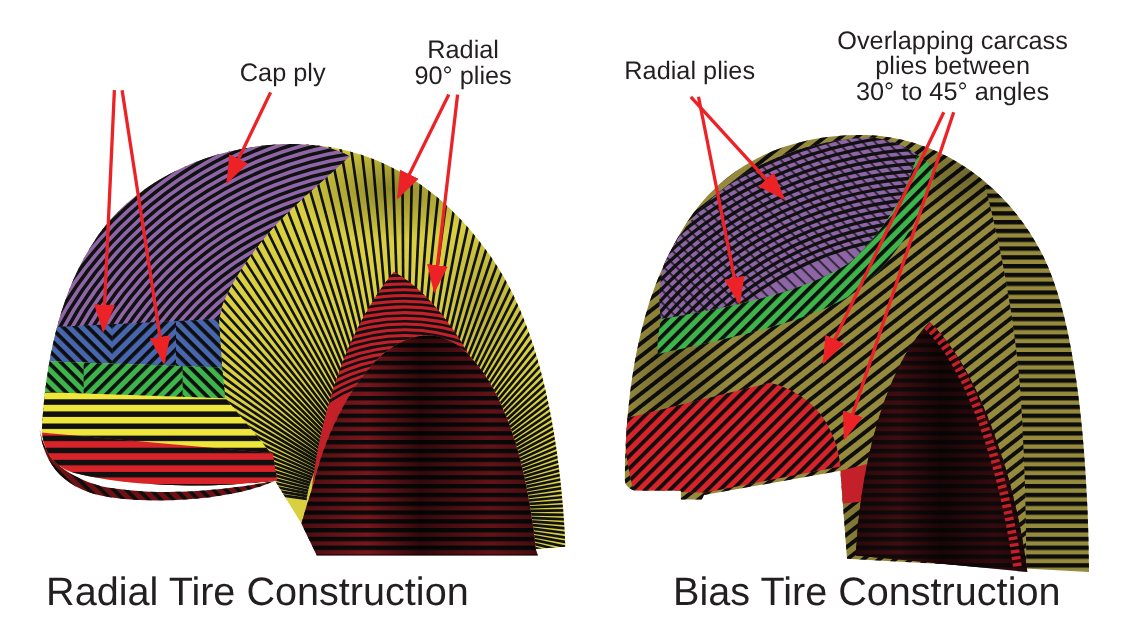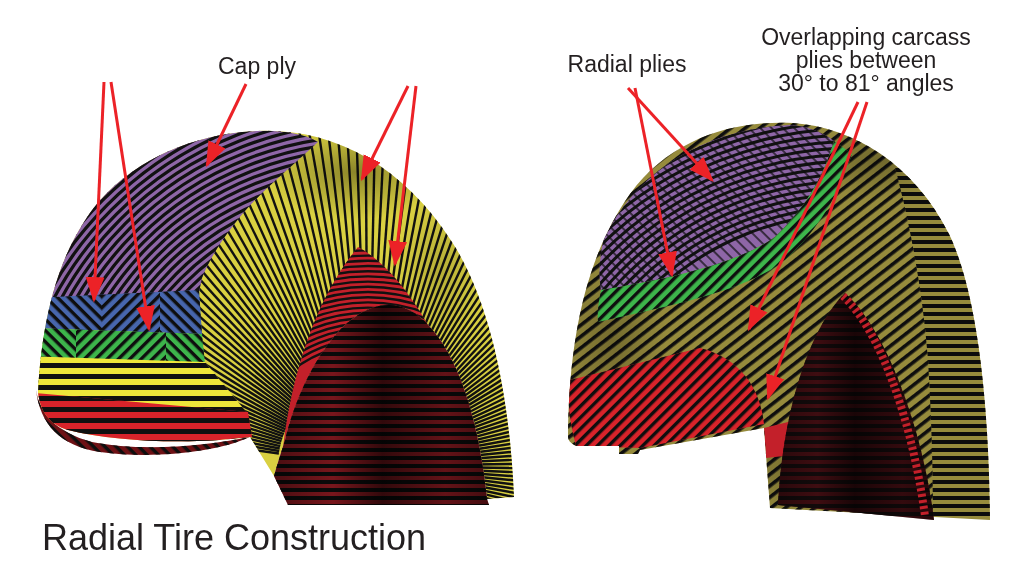--- a/index.html
+++ b/index.html
@@ -394,20 +394,25 @@
     <line x1="408" y1="86" x2="362" y2="179" marker-end="url(#ah)"></line>
     <line x1="416" y1="86" x2="395" y2="264" marker-end="url(#ah)"></line>
     <line x1="628" y1="88" x2="712" y2="180" marker-end="url(#ah)"></line>
     <line x1="635" y1="88" x2="672" y2="275" marker-end="url(#ah)"></line>
     <line x1="858" y1="102" x2="749" y2="329" marker-end="url(#ah)"></line>
     <line x1="867" y1="102" x2="768" y2="398" marker-end="url(#ah)"></line>
   </g>
 </svg>
 
   <div class="label" style="left:257px;top:66px;text-align:center;">Cap ply</div>
+  <div class="label" style="left:421px;top:57px;">
+    <div>Radial</div>
+    <div>90° plies</div>
+  </div>
   <div class="label" style="left:627px;top:64px;">Radial plies</div>
   <div class="label" style="left:866px;top:60px;">
     <div>Overlapping carcass</div>
     <div>plies between</div>
-    <div>30° to 81° angles</div>
+    <div>30° to 45° angles</div>
   </div>
   <div class="caption" style="left:234px;top:538px;">Radial Tire Construction</div>
+  <div class="caption" style="left:788px;top:538px;">Bias Tire Construction</div>
 </div>
 
 </body></html>

